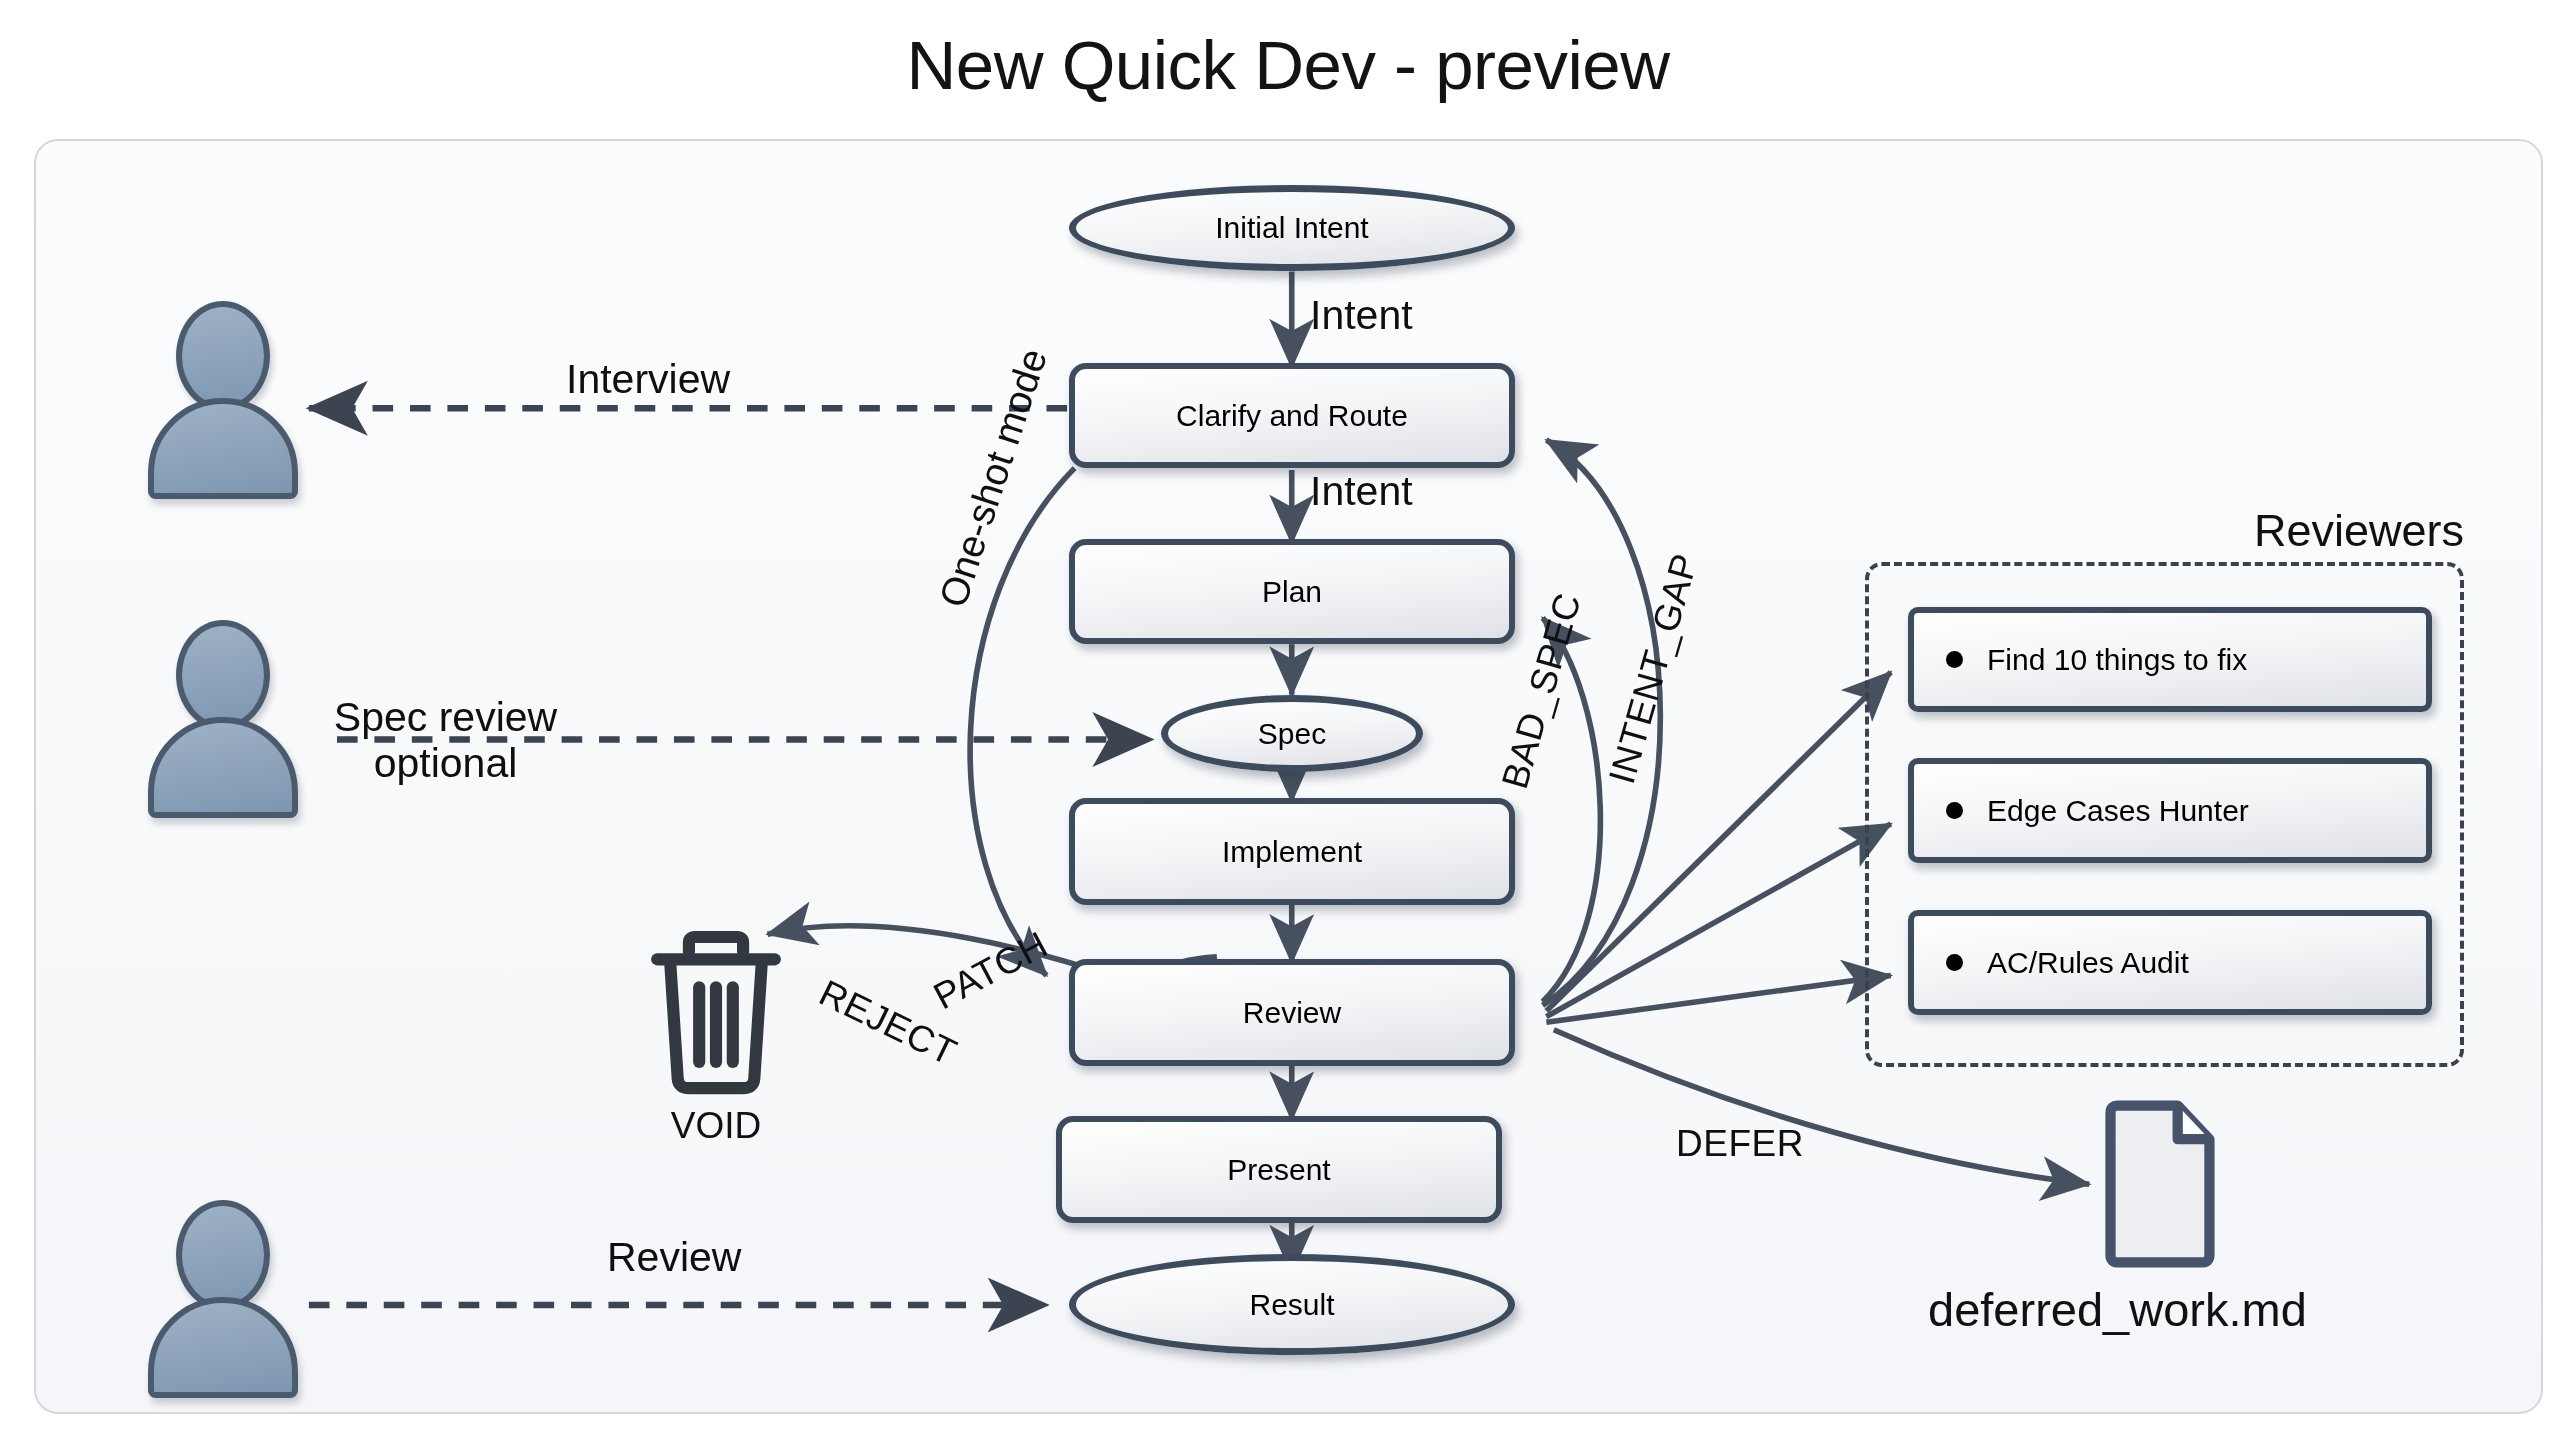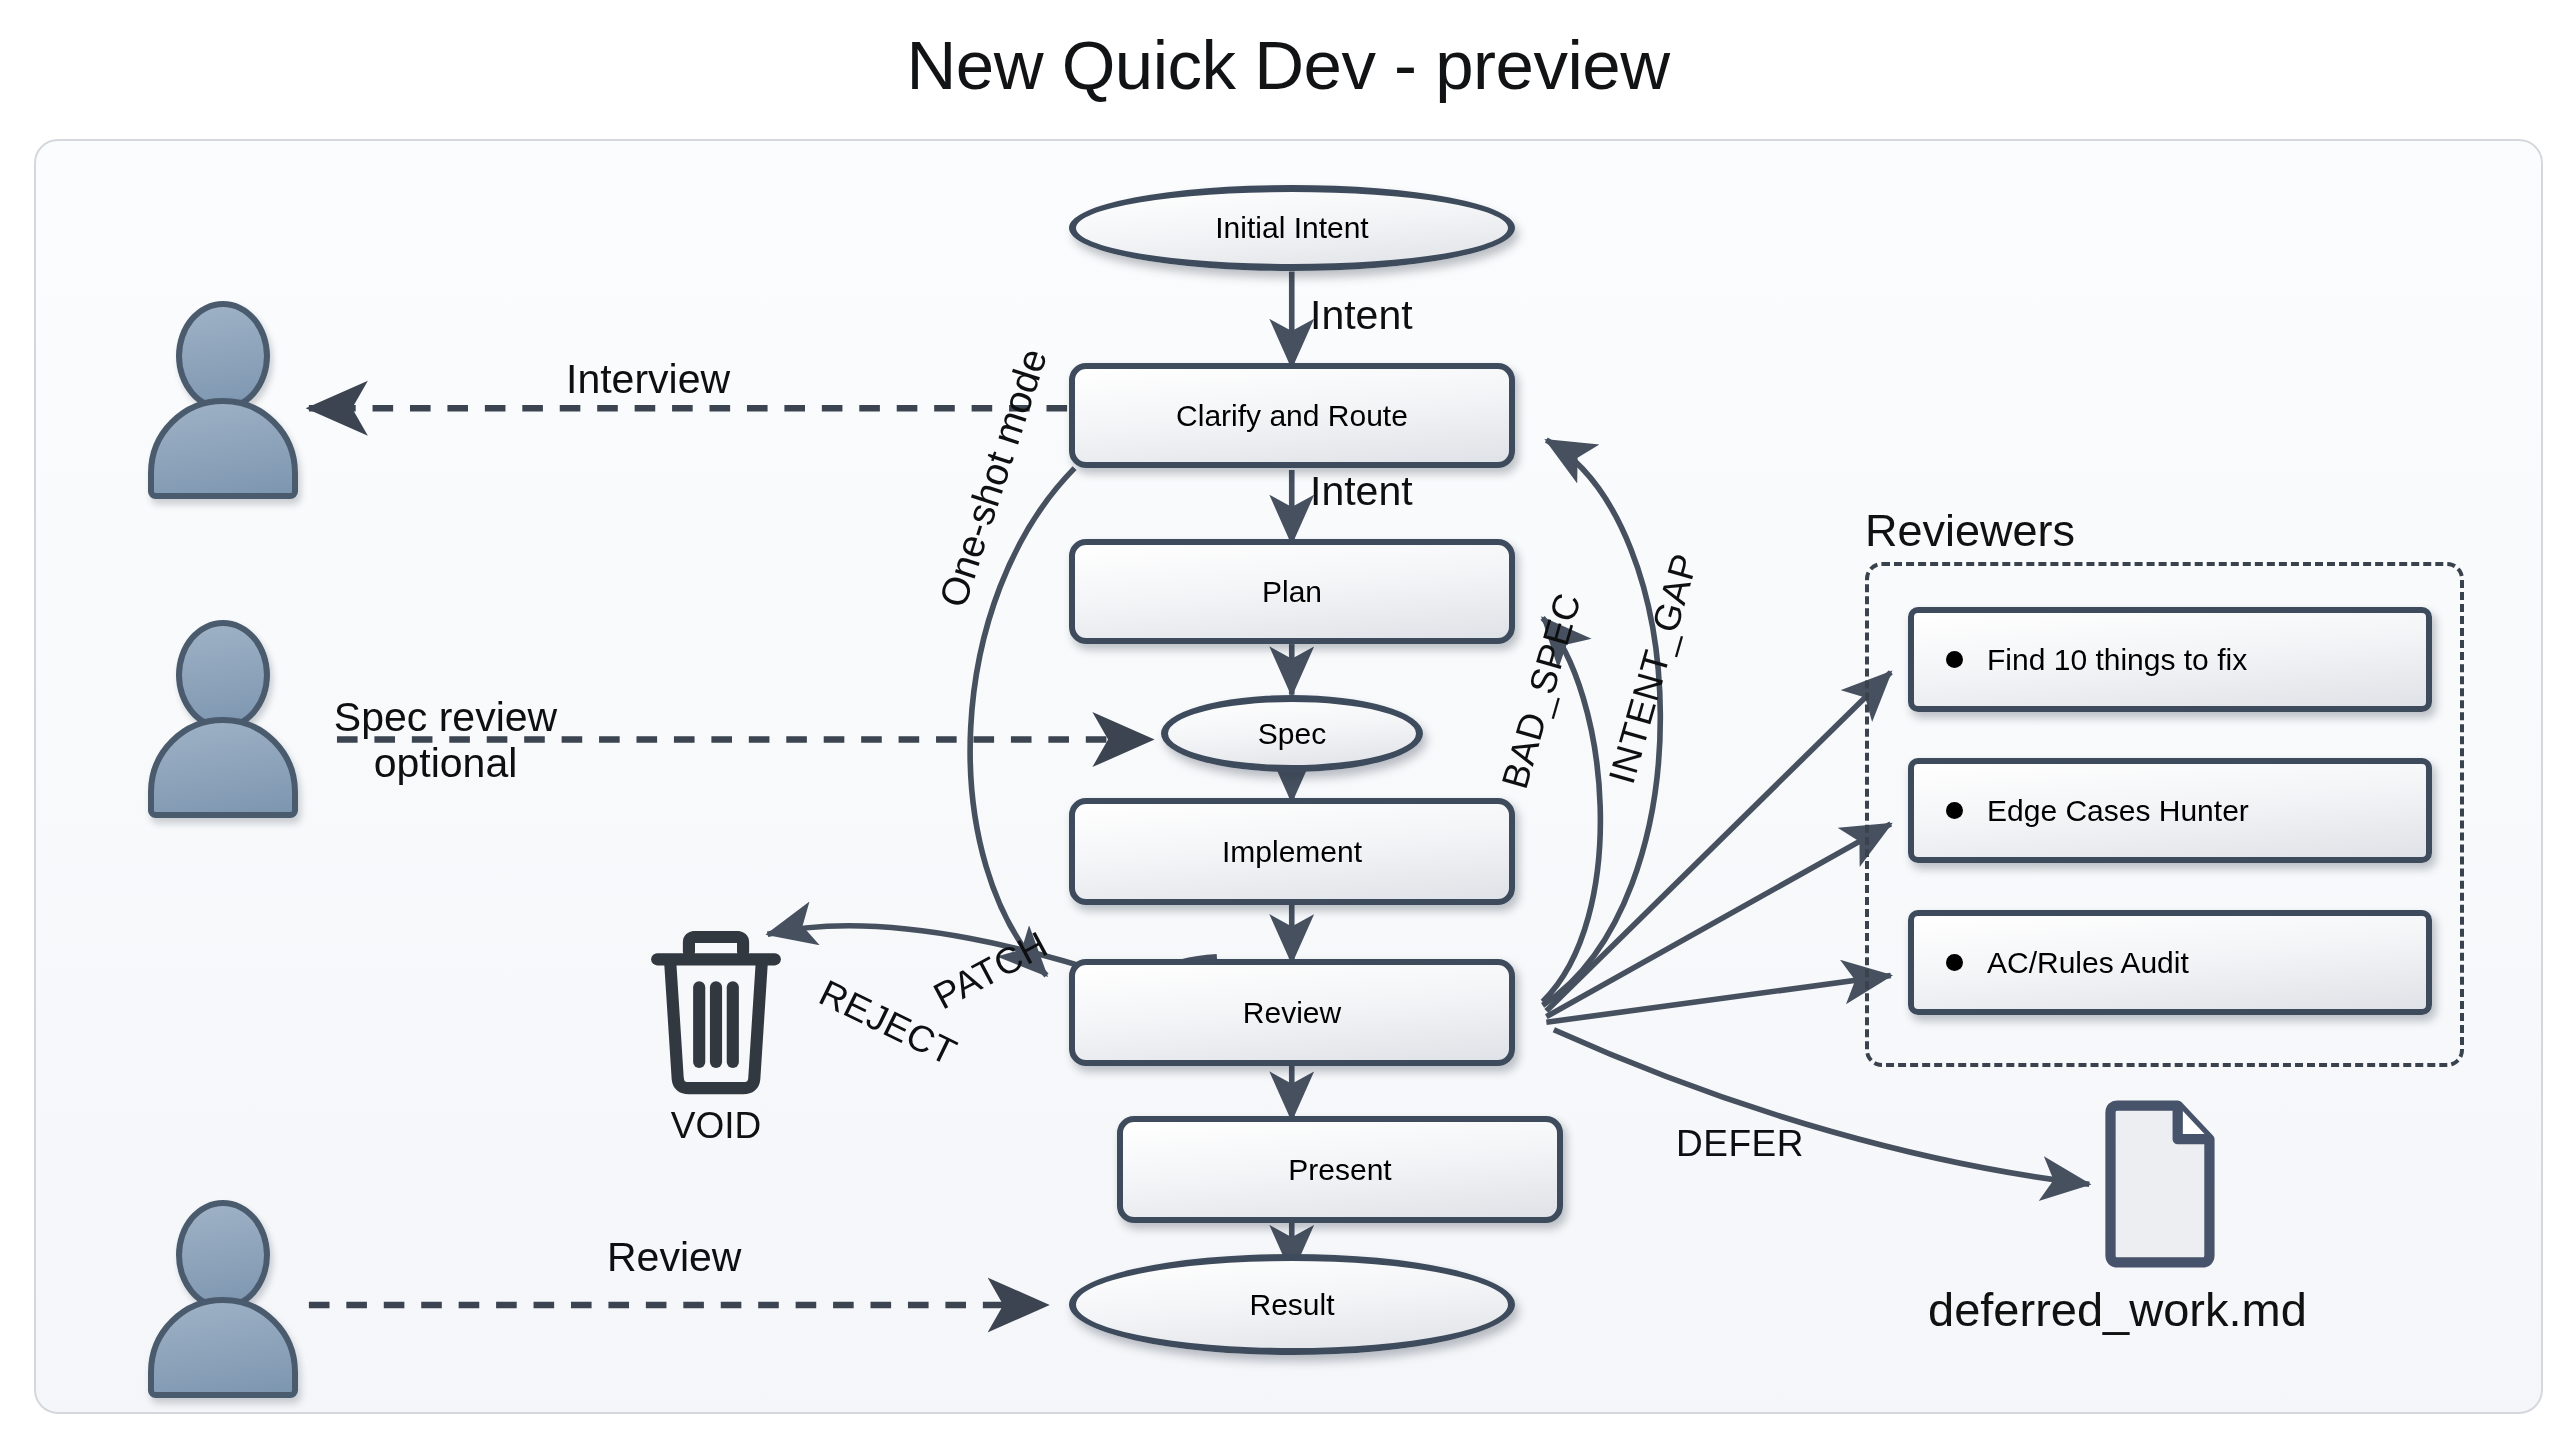--- a/index.html
+++ b/index.html
@@ -54,21 +54,21 @@
   
   #reviewers-cluster {
     position: absolute; left: 1865px; top: 562px;
     width: 599px; height: 505px;
     border: 4.7px dashed #3a424d;
     border-radius: 17px;
     background: transparent;
   }
   #reviewers-title {
     position: absolute; left: 1865px; top: 505px; width: 599px;
-    text-align: left; font-size: 45px; color: #111;
+    text-align: right; font-size: 45px; color: #111;
   }
 
   
   .actor { position: absolute; width: 150px; height: 187px; }
   .actor .head {
     position: absolute; left: 28px; top: 0; width: 94px; height: 110px;
     border-radius: 50%;
     background: linear-gradient(170deg,#9fb2c6 0%,#7d96b0 100%);
     border: 6.6px solid #4b5b6e;
     box-shadow: 2.8px 4.7px 6.6px rgba(40,50,65,0.22);
@@ -165,21 +165,21 @@
   </div>
 
   <div class="node" style="left:1069px; top:798px; width:446px; height:107px;">
     <span>Implement</span>
   </div>
 
   <div class="node" style="left:1069px; top:959px; width:446px; height:107px;">
     <span>Review</span>
   </div>
 
-  <div class="node" style="left:1117px; top:1116px; width:446px; height:107px;">
+  <div class="node" style="left:1056px; top:1116px; width:446px; height:107px;">
     <span>Present</span>
   </div>
 
   <div class="node ellipse" style="left:1069px; top:1254px; width:446px; height:101px;">
     <span>Result</span>
   </div>
 
   <div class="elabel big" style="left:1310px; top:292px;">Intent</div>
 
   <div class="elabel big" style="left:1310px; top:468px;">Intent</div>

